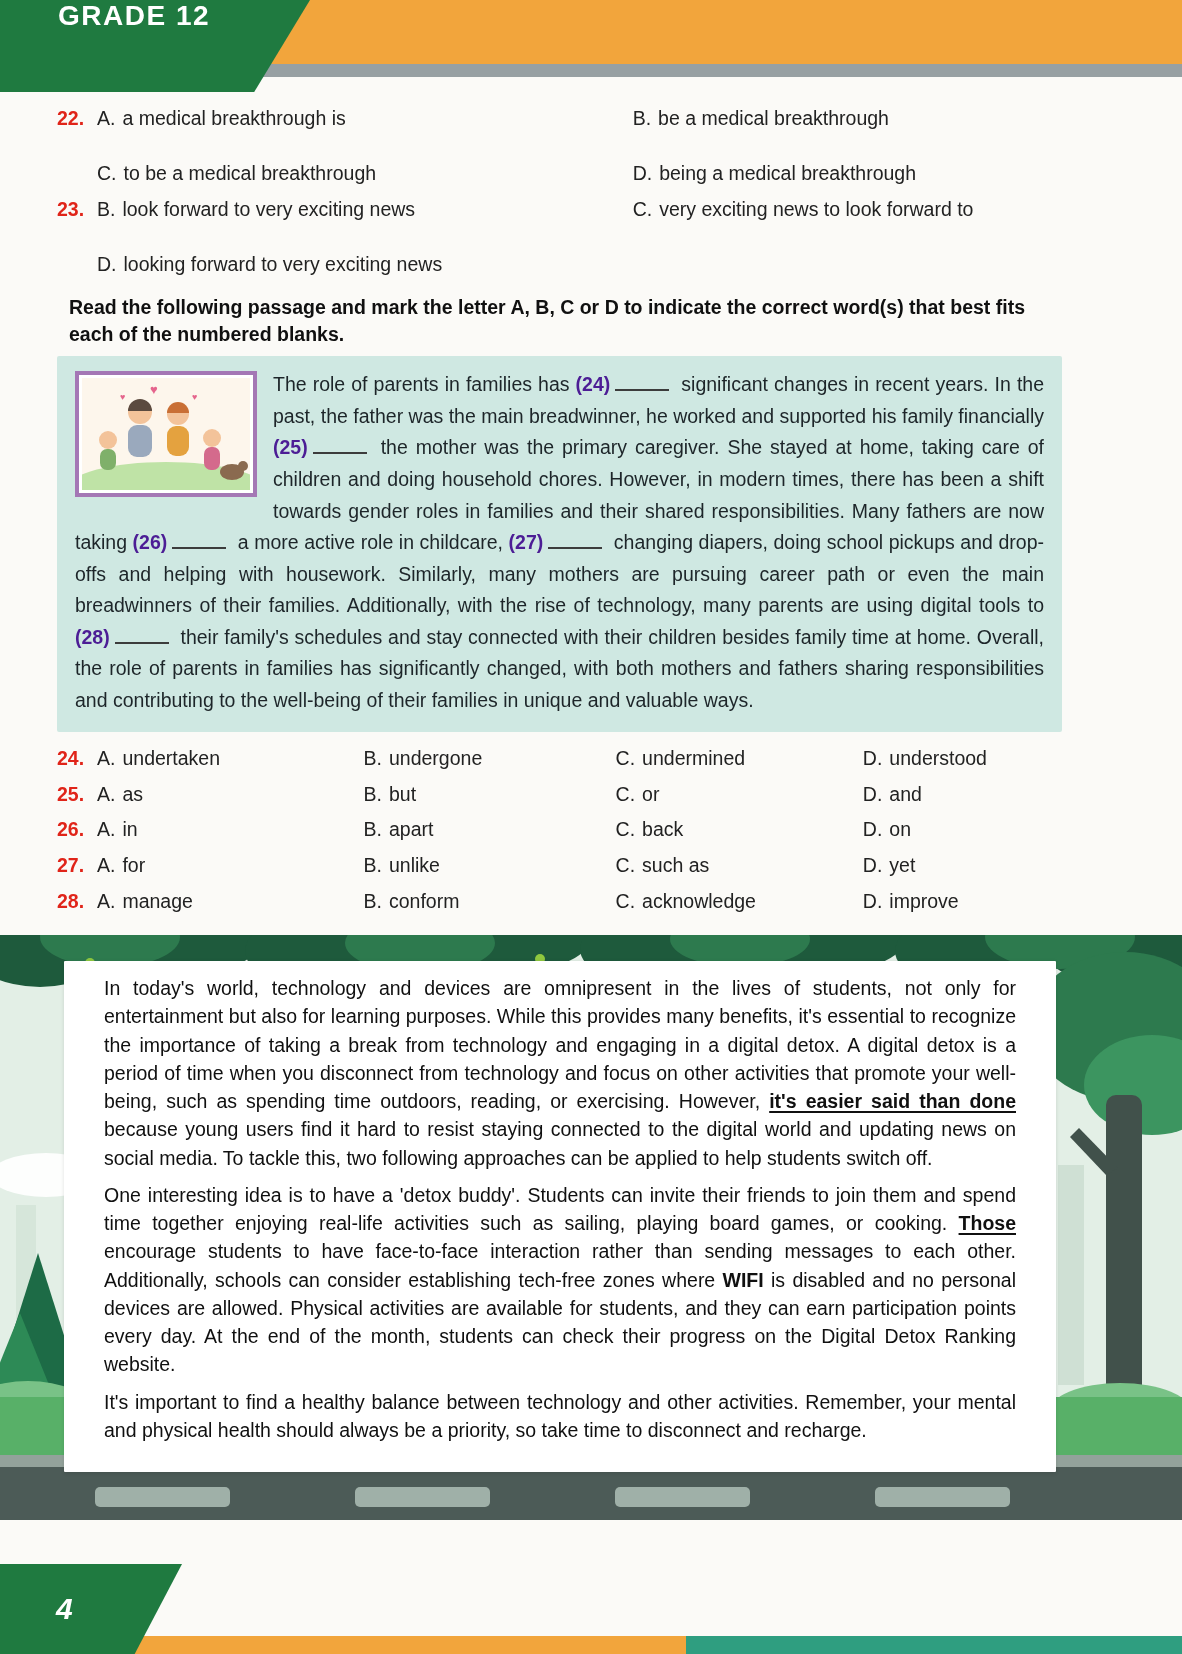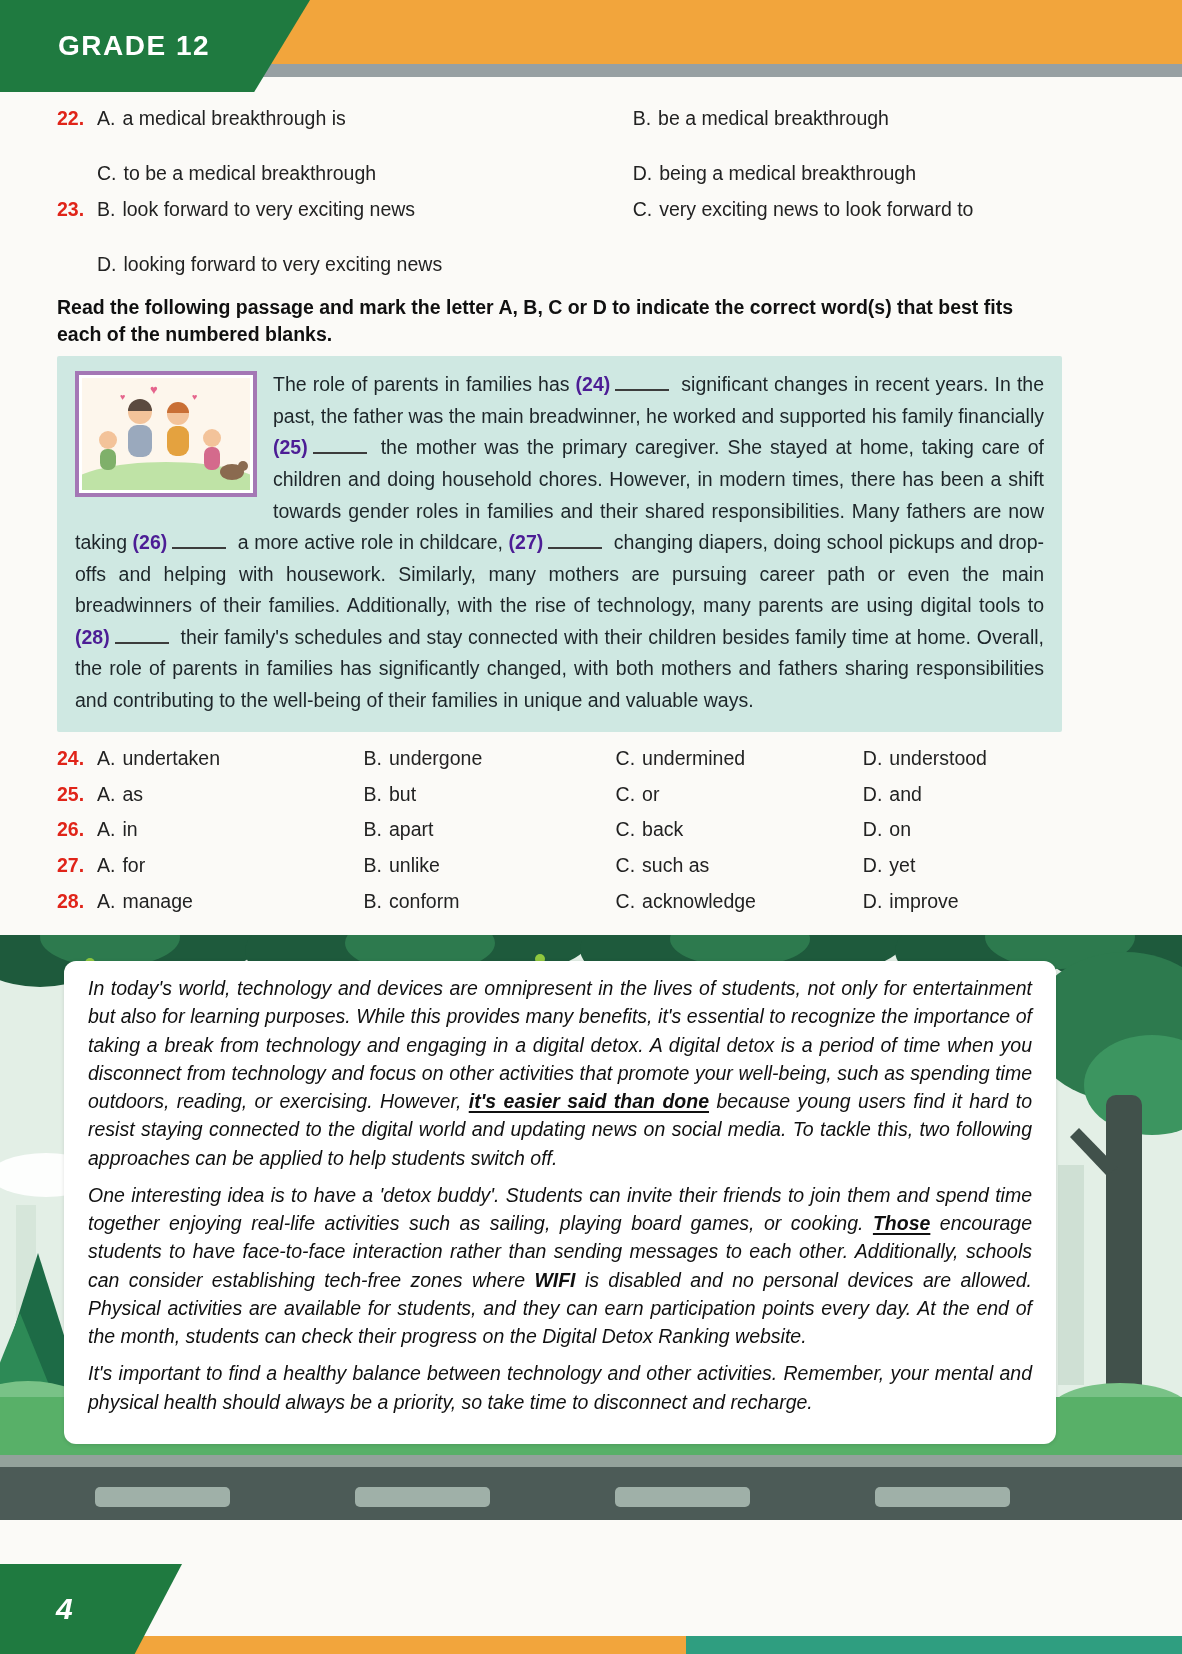--- a/index.html
+++ b/index.html
@@ -7,53 +7,52 @@
     position:relative; width:1182px; height:1654px; margin:0 auto;
     background:#fbfaf7; overflow:hidden;
     font-family:"Liberation Sans", sans-serif; color:#222;
   }
   
   .orange-band { position:absolute; top:0; left:210px; right:0; height:64px; background:#f2a53c; }
   .gray-stripe  { position:absolute; top:64px; left:258px; right:0; height:13px; background:#97a0a3; }
   .grade-banner {
     position:absolute; top:0; left:0; width:310px; height:92px; background:#1f7a40;
     clip-path:polygon(0 0,100% 0,82% 100%,0 100%);
-    display:flex; align-items:center; box-sizing:border-box; padding-left:58px;
+    display:flex; align-items:flex-start; box-sizing:border-box; padding-left:58px;
   }
   .grade-label { color:#fff; font-weight:700; font-size:28px; letter-spacing:1.5px; }
   
   .content { position:absolute; top:96px; left:57px; right:120px; font-size:19.5px; line-height:1.33; }
   .q-row { display:flex; margin-top:10px; }
   .q-num { flex:none; width:40px; color:#e02419; font-weight:700; }
   .opts-2 { flex:1; display:grid; grid-template-columns:52.5% 1fr; column-gap:8px; row-gap:5px;gap:29px; }
   .opts-4 { flex:1; display:grid; grid-template-columns:27% 25.5% 25% 1fr; column-gap:6px; }
   .opt { white-space:nowrap; overflow:visible; }
   .opt-label { margin-right:7px; }
-  .instruction { font-weight:700; font-size:19.5px; color:#101010; margin:16px 0 8px; line-height:1.4; }
+  .instruction { font-weight:700; font-size:19.5px; color:#101010; margin:16px 12px 8px; line-height:1.4; }
   
   .cloze-box {
     background:#cfe8e2; margin:6px 0 14px; padding:13px 18px 15px;
     border-radius:2px; text-align:justify; line-height:1.62; color:#1d2529;
   }
   .illus-frame {
     float:left; width:168px; height:112px; margin:2px 16px 6px 0;
     border:4px solid #a477b5; background:#fff; padding:3px;
   }
   .illus-frame svg { display:block; width:100%; height:100%; }
   .inline-num { color:#4c1d95; font-weight:700; }
   .blank-line { display:inline-block; width:54px; height:13px; border-bottom:2px solid #3c3c3c; margin:0 6px 0 5px; }
   
   .scene { position:absolute; top:935px; left:0; width:1182px; height:585px; }
   .scene svg.bg { position:absolute; inset:0; width:100%; height:100%; }
   .reading-box {
     position:absolute; top:26px; left:64px; right:126px;
-    background:#fff; border-radius:12px; padding:13px 24px 12px;
+    background:#fff; border-radius:1px; padding:13px 40px 12px;
     font-size:19.5px; line-height:1.45; color:#101010; text-align:justify;
     box-shadow:0 1px 4px rgba(0,0,0,0.12);
-    font-style:italic;
   }
   .reading-box p { margin:0 0 9px; }
   .reading-box p:last-child { margin-bottom:16px; }
   .bold-underline { font-weight:700; text-decoration:underline; text-decoration-thickness:2px; text-underline-offset:3px; }
   .bold-text { font-weight:700; }
   
   .bottom-stripes {
     position:absolute; left:0; right:0; bottom:0; height:18px;
     background:linear-gradient(90deg,#1f7a40 0 9%,#f2a53c 9% 58%,#2f9e80 58% 100%);
   }

